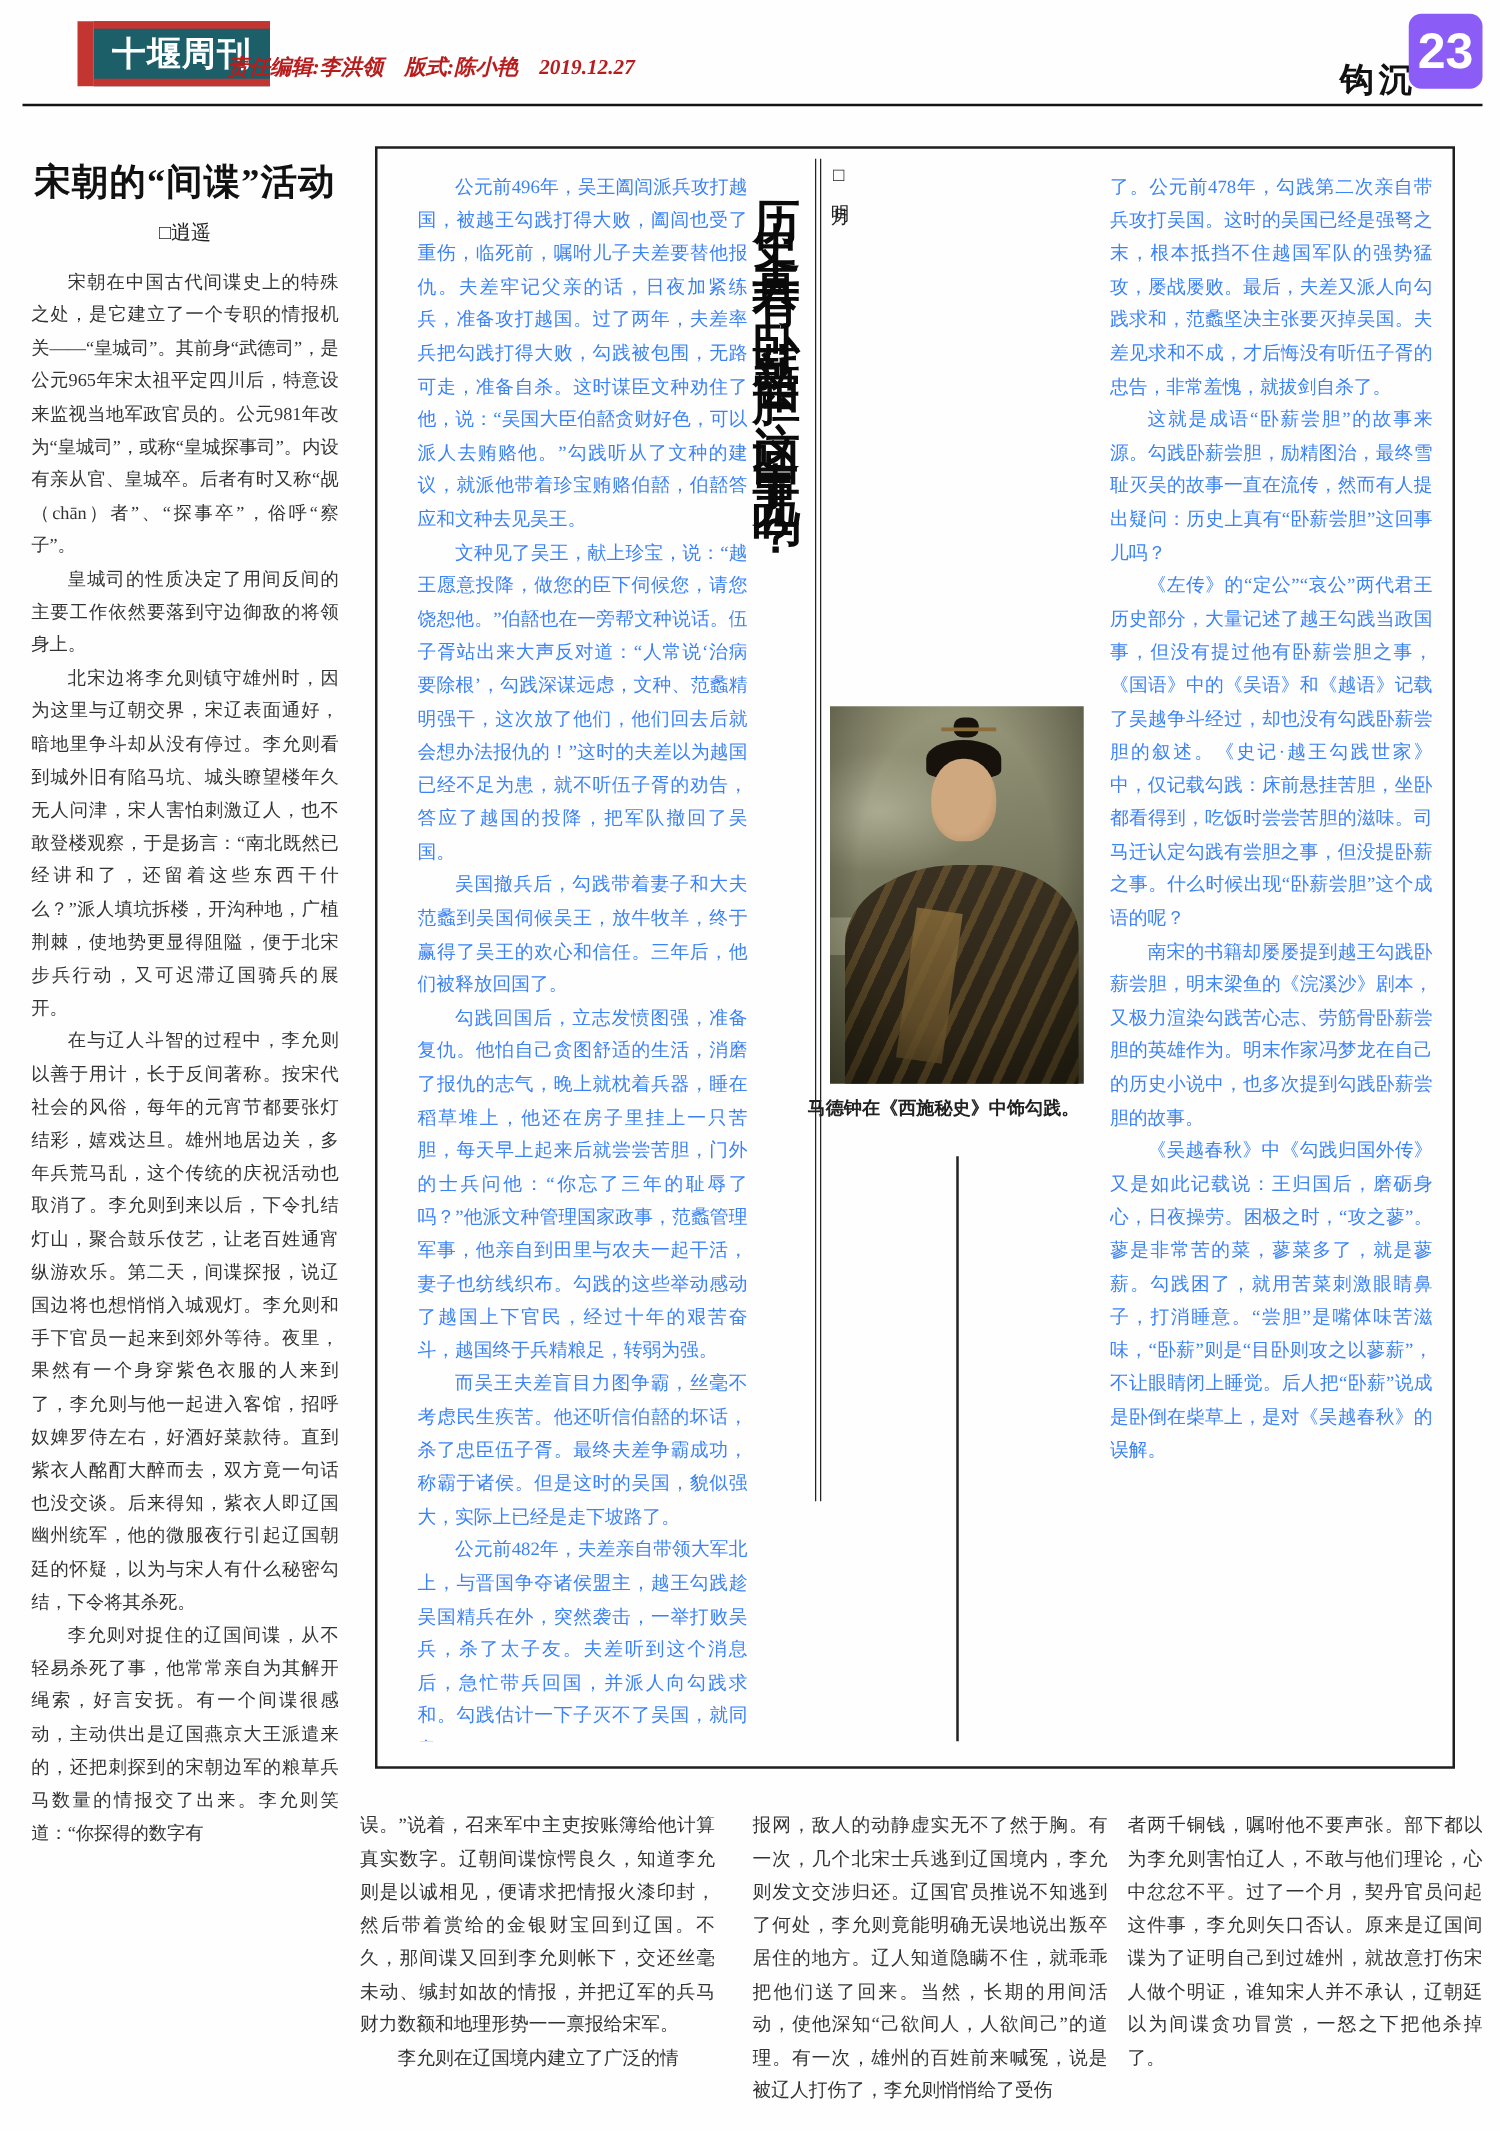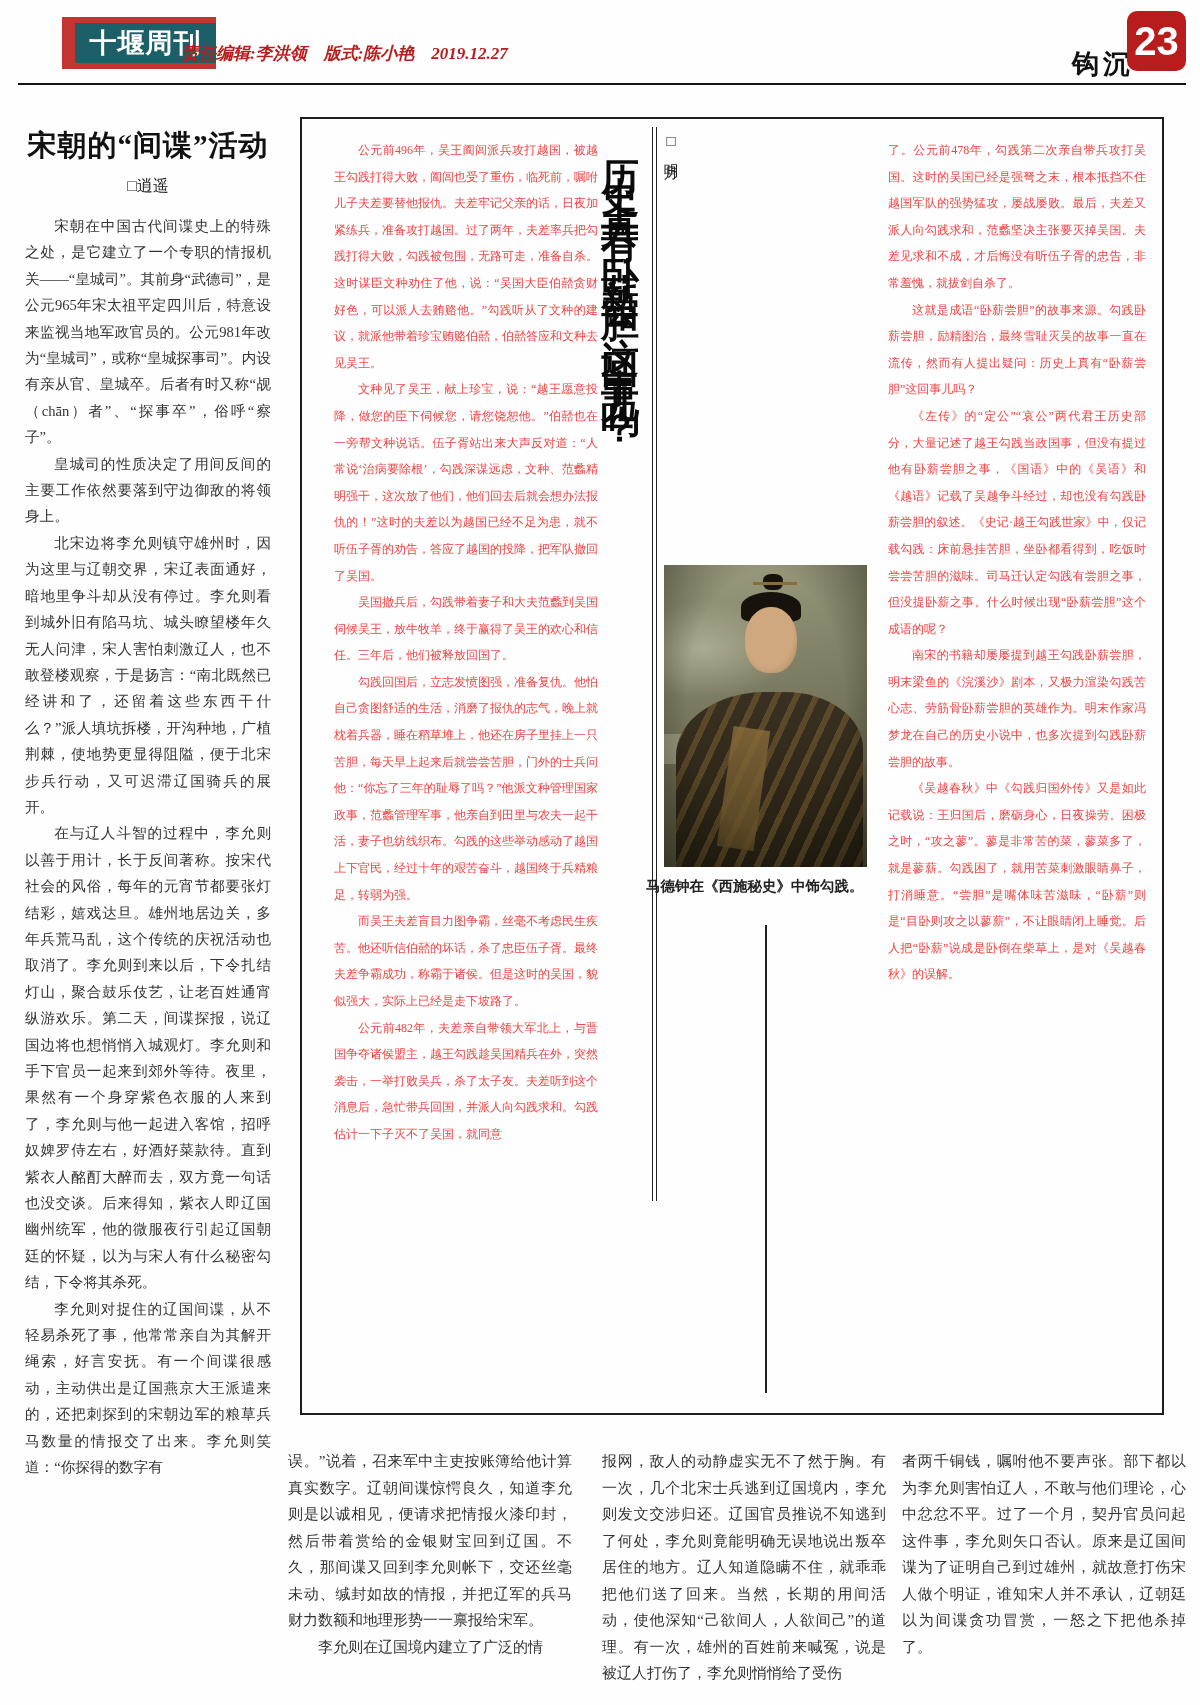--- a/index.html
+++ b/index.html
@@ -7,38 +7,38 @@
         font-family:"Liberation Serif","DejaVu Serif",serif;color:#2e2e2e;overflow:hidden;}
 
   
   .masthead{position:absolute;left:18px;top:17px;width:154px;height:52px;display:flex;padding-left:44px;}
   .masthead-strip{width:13px;height:100%;background:#c23531;}
   .masthead-main{flex:1;background:#1c5f68;border-top:6px solid #c23531;border-bottom:6px solid #c23531;
                  display:flex;align-items:center;justify-content:center;}
   .masthead-main span{color:#fff;font-weight:bold;font-size:27px;letter-spacing:1px;}
   .edit-info{position:absolute;left:182px;top:42px;font-size:17px;font-weight:bold;font-style:italic;color:#b91c1c;}
   .section-label{position:absolute;left:1072px;top:26px;font-size:27px;font-weight:bold;letter-spacing:4px;color:#111;margin-top:20px;}
-  .page-badge{position:absolute;left:1127px;top:11px;width:59px;height:60px;background:#b91c1c;border-radius:10px;
+  .page-badge{position:absolute;left:1127px;top:11px;width:59px;height:60px;background:#8b5cf6;border-radius:10px;
               display:flex;align-items:center;justify-content:center;}
   .page-badge span{color:#fff;font-size:40px;font-weight:bold;font-family:"Liberation Sans",sans-serif;}
   .header-rule{position:absolute;left:18px;top:83px;width:1168px;height:2px;background:#141414;}
 
   
   .bodytext p{margin:0;text-indent:2em;text-align:justify;word-break:break-all;}
   .cont p:first-child{text-indent:0;}
 
   
   .left-col{position:absolute;left:25px;top:112px;width:246px;height:1585px;overflow:hidden;}
   .left-col h1{margin:14px 0 10px 0;font-size:29px;font-weight:bold;text-align:center;color:#111;letter-spacing:1px;}
   .left-col .byline{text-align:center;font-size:16px;margin-bottom:16px;color:#222;}
   .left-col .bodytext{font-size:14.6px;line-height:26.4px;color:#333;}
 
   
   .box{position:absolute;left:300px;top:117px;width:860px;height:1294px;border:2px solid #1f1f1f;background:#fefefe;}
-  .box-col{position:absolute;top:18px;height:1256px;overflow:hidden;font-size:12px;line-height:26.6px;color:#ef4444;}
+  .box-col{position:absolute;top:18px;height:1256px;overflow:hidden;font-size:15px;line-height:26.6px;color:#3b82f6;}
   .box-col1{left:32px;width:264px;}
   .box-col3{left:586px;width:258px;}
 
   .v-headline{position:absolute;left:292px;top:12px;height:1078px;writing-mode:vertical-rl;
               font-size:38px;font-weight:bold;color:#0a0a0a;letter-spacing:16px;}
   .v-rule{position:absolute;left:350px;top:8px;height:1074px;width:3px;
           border-left:1px solid #222;border-right:1px solid #222;}
   .v-byline{position:absolute;left:359px;top:14px;writing-mode:vertical-rl;font-size:15px;color:#222;letter-spacing:3px;}
 
   .photo{position:absolute;left:362px;top:446px;width:203px;height:302px;overflow:hidden;

